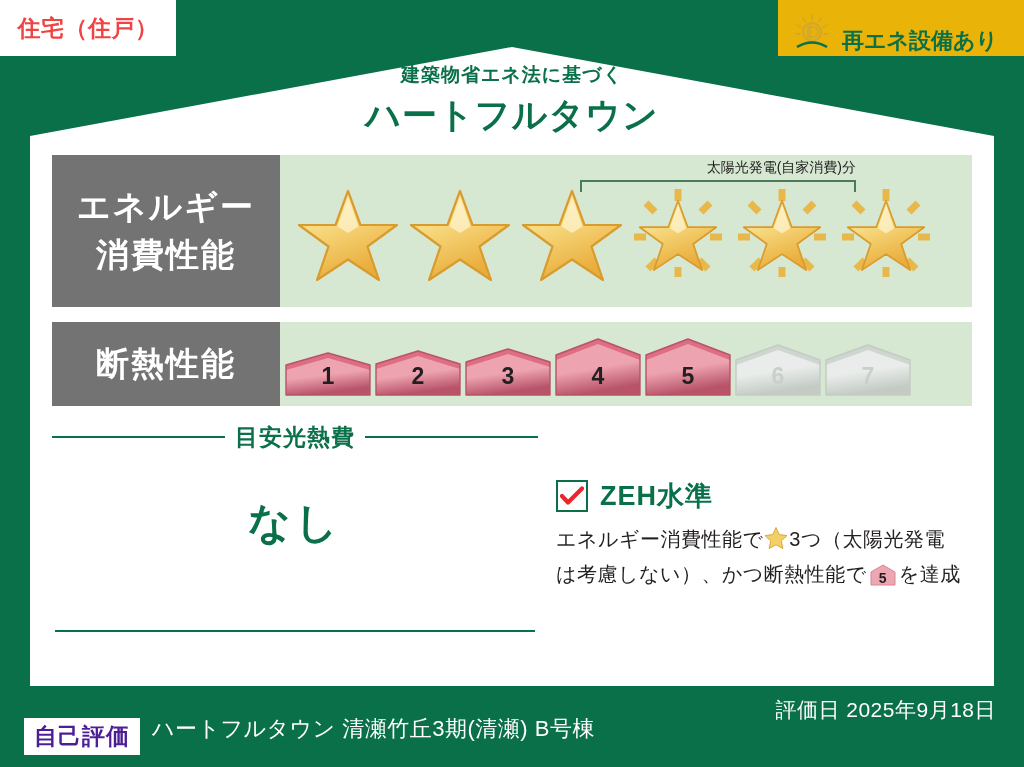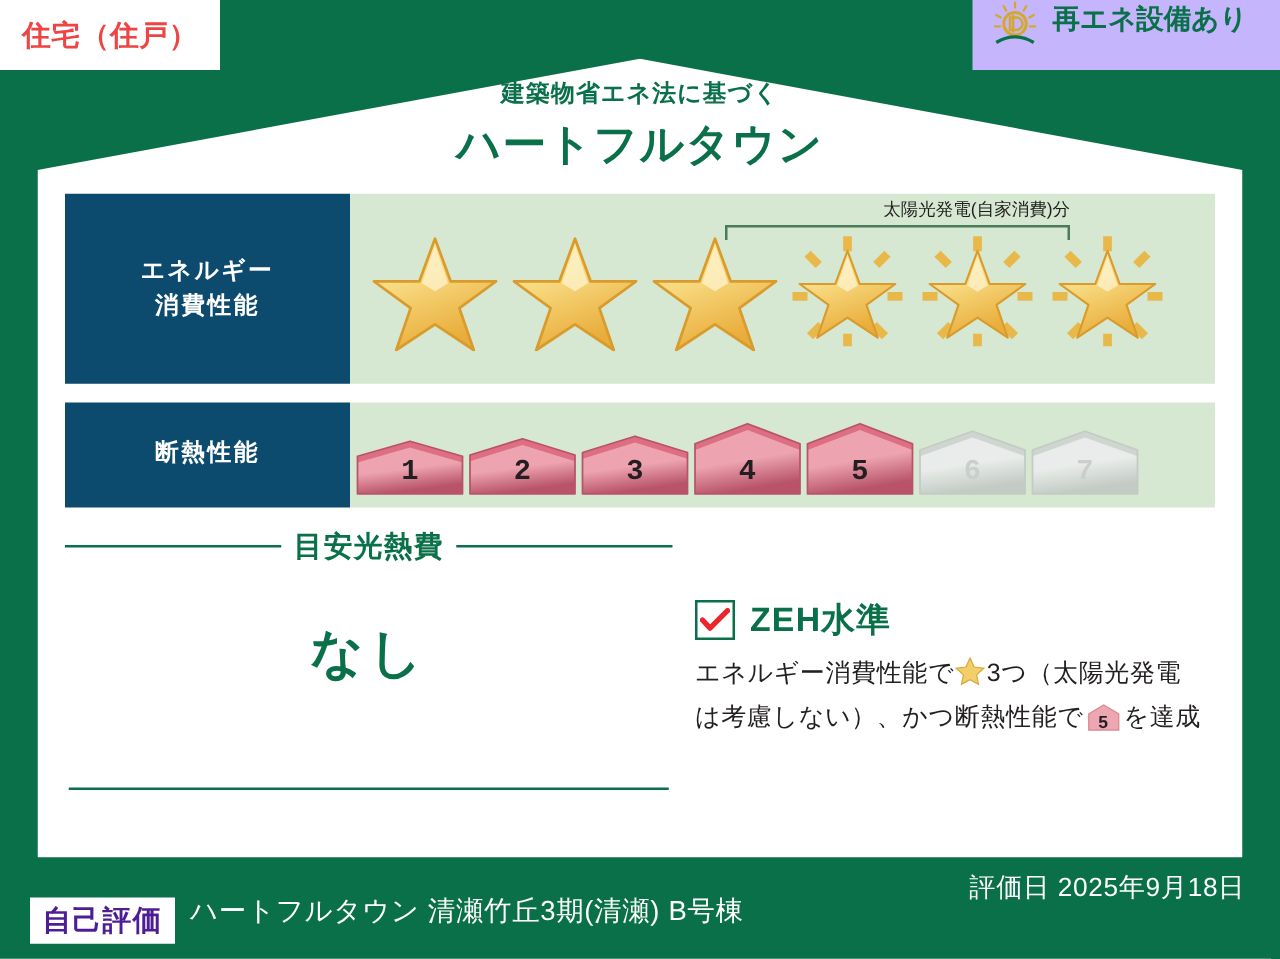--- a/index.html
+++ b/index.html
@@ -25,46 +25,46 @@
     background:#fff; display:flex; align-items:center; justify-content:center;
     z-index:6;
   }
   #tag-dwelling .t{
     color:#ef4444; font-weight:bold; font-size:23px; letter-spacing:.5px;font-family:Liberation Serif, serif;
   }
 
   
   #badge-renewable{
     position:absolute; right:0; top:0; width:246px; height:56px;
-    background:#c4b5fd; display:flex; align-items:flex-start; gap:10px;
+    background:#eab308; display:flex; align-items:flex-end; gap:10px;
     padding-left:14px; z-index:6;font-family:Liberation Mono, monospace;
   }
   #badge-renewable .lbl{ color:#0a7049; font-weight:bold; font-size:22px; }
 
   
   #title-block{
     position:absolute; left:0; top:62px; width:1024px; text-align:center; z-index:5;
   }
   #title-sub{ color:#0a7049; font-weight:bold; font-size:19px; letter-spacing:1px; }
   #title-main{ color:#0a7049; font-weight:bold; font-size:35px; letter-spacing:1px; margin-top:4px;}
 
   
   .row{ position:absolute; display:flex; z-index:5; }
   .row-label{
-    background:#0c4a6e; color:#fff; font-weight:bold;
+    background:#737373; color:#fff; font-weight:bold;
     display:flex; flex-direction:column; align-items:center; justify-content:center;
-    font-size:19px; line-height:1.45; letter-spacing:2px;
+    font-size:33px; line-height:1.45; letter-spacing:2px;
   }
   .row-body{ background:#d6e7d2; position:relative; }
 
   #row-energy{ left:52px; top:155px; }
   #row-energy .row-label{ width:228px; height:152px; }
   #row-energy .row-body{ width:692px; height:152px; }
 
-  #row-insul{ left:52px; top:322px;font-family:Liberation Mono, monospace; }
+  #row-insul{ left:52px; top:322px; }
   #row-insul .row-label{ width:228px; height:84px; }
   #row-insul .row-body{ width:692px; height:84px; }
 
   
   #stars-wrap{ position:absolute; left:0; top:0; width:692px; height:152px; }
   .star-slot{ position:absolute; top:30px; width:100px; height:96px; }
   .star-svg{ width:100px; height:96px; display:block; }
 
   
   #solar-bracket{

